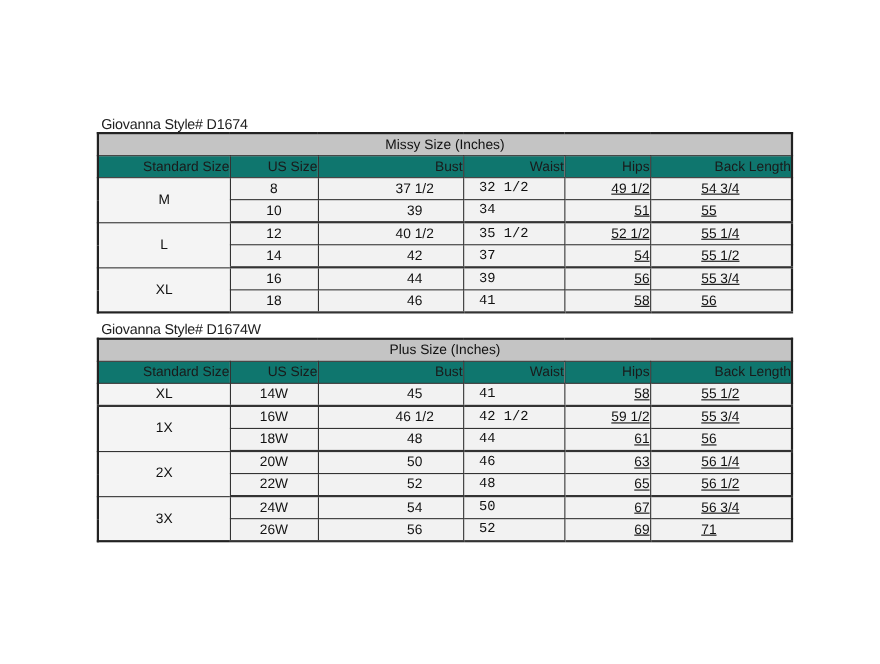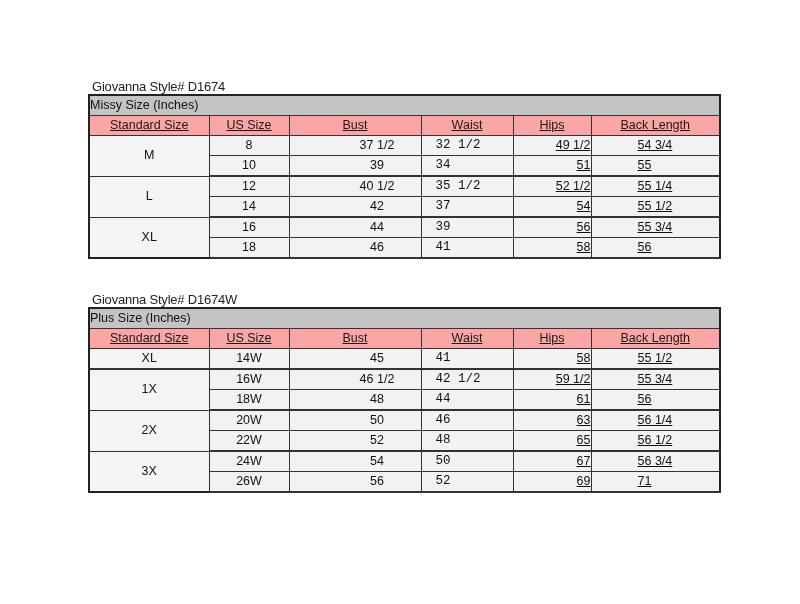--- a/index.html
+++ b/index.html
@@ -2,37 +2,37 @@
 <html><head>
 <meta charset="utf-8">
 <style>
   html, body { margin:0; padding:0; background:#ffffff; }
   body { width:800px; height:604px; position:relative; overflow:hidden;
          font-family:"Liberation Sans", sans-serif; color:#111; }
   .block { position:absolute; left:88px; width:631px; }
   .title { font-size:13px; line-height:14px; height:14px; color:#222; padding-left:4px; letter-spacing:-0.2px; }
   table.chart { border-collapse:collapse; width:631px; table-layout:fixed; border:2px solid #222; }
   table.chart td, table.chart th { border:1px solid #333; padding:0; font-size:12.5px; font-weight:normal; height:19px; line-height:19px; white-space:nowrap; overflow:hidden; }
-  th.group { background:#c4c4c4; text-align:left; border-bottom:2px solid #222; height:18px; }
-  th.colh { background:#fca5a5; text-align:center; color:#1a1a1a; border-bottom:2px solid #222;text-decoration:underline; }
+  th.group { background:#c4c4c4; text-align:center; border-bottom:2px solid #222; height:18px; }
+  th.colh { background:#0f766e; text-align:right; color:#1a1a1a; border-bottom:2px solid #222; }
   td { background:#f2f2f2; }
   td.std { background:#f4f4f4; text-align:center; border-bottom:2px solid #333; }
   td.us { text-align:center; }
   td.num { text-align:center; padding-left:44px !important; }
   td.wa { text-align:left; padding-left:14px !important;font-family:Liberation Mono, monospace; }
   td.hp { text-align:right; padding-left:16px !important;text-decoration:underline; }
   td.bl { text-align:left; padding-left:46px !important;text-decoration:underline; }
   tr.grpend td { border-bottom:2px solid #333; }
   .col1 { width:120px; } .col2 { width:80px; } .col3 { width:132px; }
   .col4 { width:92px; } .col5 { width:78px; } .col6 { width:129px; }
 </style>
 </head>
 <body>
 
-<div class="block" style="top:80px;">
+<div class="block" style="top:106px;">
   <div class="title">Giovanna Style# D1674</div>
   <table class="chart">
     <colgroup>
         <col class="col1">
         <col class="col2">
         <col class="col3">
         <col class="col4">
         <col class="col5">
         <col class="col6">
       </colgroup>

